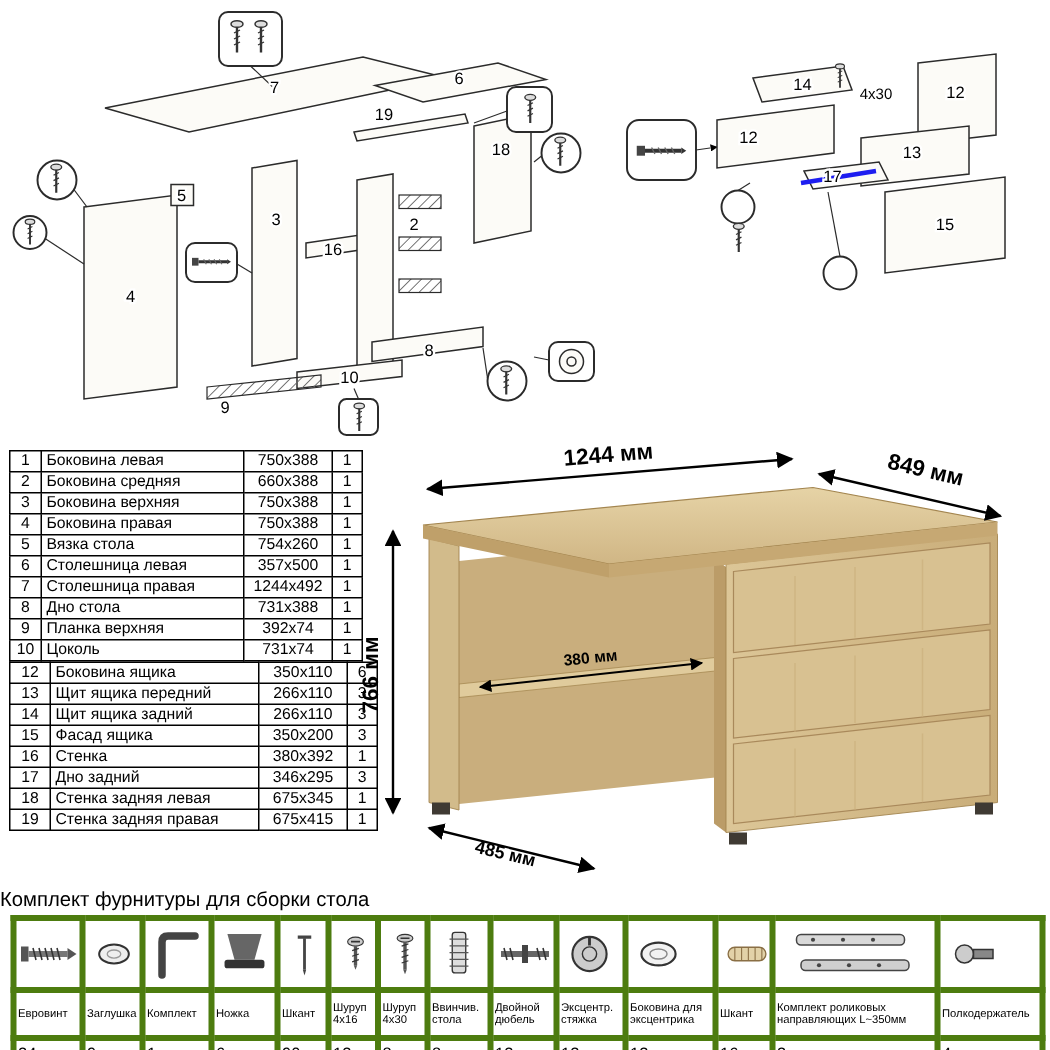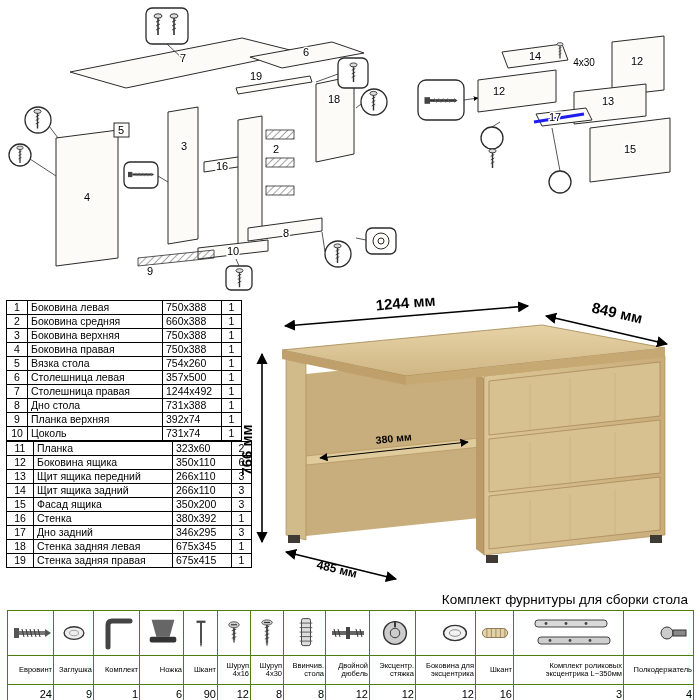--- a/index.html
+++ b/index.html
@@ -16,37 +16,37 @@
   .slide{fill:url(#hatch);stroke:#2b2b2b;stroke-width:.8}
   .plabel{font-size:11px;fill:#000;text-anchor:middle;paint-order:stroke;stroke:#fff;stroke-width:3px}
   .pnote{font-size:10px;fill:#000;text-anchor:middle;paint-order:stroke;stroke:#fff;stroke-width:3px}
 
   
   .parts{position:absolute;left:6px;top:300px}
   table.plist{border-collapse:collapse;font-size:10.5px}
   table.plist td{border:1px solid #000;padding:0 3px;height:13px;line-height:13px;white-space:nowrap;background:#fff}
   .c-num{width:14px;text-align:center}
   .c-name{width:128px}
-  .c-size{width:52px;text-align:left}
+  .c-size{width:52px;text-align:center}
   .c-qty{width:13px;text-align:center}
   table.plist2 .c-num{width:20px}
   table.plist2 .c-name{width:132px}
 
   
   .desk-svg{position:absolute;left:230px;top:292px}
   .dim{stroke:#000;stroke-width:1.6;marker-start:url(#ah);marker-end:url(#ah)}
   .dim-s{stroke:#000;stroke-width:1.2;marker-start:url(#ah);marker-end:url(#ah)}
   .dim-label{font-size:15px;font-weight:bold;fill:#000;text-anchor:middle}
   .dim-label-s{font-size:10.5px;font-weight:bold;fill:#000;text-anchor:middle}
   .dim-label-m{font-size:12px;font-weight:bold;fill:#000;text-anchor:middle}
 
   
-  .hw-title{position:absolute;left:0;right:12px;top:592px;text-align:right;font-size:13.5px}
+  .hw-title{position:absolute;left:0;right:12px;top:592px;text-align:left;font-size:13.5px}
   table.hw{position:absolute;left:7px;top:610px;width:686px;border-collapse:collapse;table-layout:fixed;background:#fff}
-  table.hw td{border:1px solid #4d7c0f;text-align:right;vertical-align:middle;padding:1px;overflow:hidden}
+  table.hw td{border:4px solid #4d7c0f;text-align:left;vertical-align:middle;padding:1px;overflow:hidden}
   tr.hw-icons td{height:42px}
   tr.hw-names td{height:26px;font-size:7.5px;line-height:1.1}
   tr.hw-qtys td{height:15px;font-size:11px}
   .hwicon{display:inline-block;vertical-align:middle}
   .defs{position:absolute;width:0;height:0;overflow:hidden}
 </style>
 </head>
 <body>
 
 <div class="sheet">
@@ -321,26 +321,20 @@
       <tr>
             <td class="c-num">10</td>
             <td class="c-name">Цоколь</td>
             <td class="c-size">731x74</td>
             <td class="c-qty">1</td>
           </tr>
     </tbody>
       </table>
     <table class="plist plist2">
       <tbody>
-          <tr>
-            <td class="c-num">11</td>
-            <td class="c-name">Планка</td>
-            <td class="c-size">323x60</td>
-            <td class="c-qty">2</td>
-          </tr>
       <tr>
             <td class="c-num">12</td>
             <td class="c-name">Боковина ящика</td>
             <td class="c-size">350x110</td>
             <td class="c-qty">6</td>
           </tr>
       <tr>
             <td class="c-num">13</td>
             <td class="c-name">Щит ящика передний</td>
             <td class="c-size">266x110</td>
@@ -503,21 +497,21 @@
       <td>Комплект</td>
       <td>Ножка</td>
       <td>Шкант</td>
       <td>Шуруп 4x16</td>
       <td>Шуруп 4x30</td>
       <td>Ввинчив. стола</td>
       <td>Двойной дюбель</td>
       <td>Эксцентр. стяжка</td>
       <td>Боковина для эксцентрика</td>
       <td>Шкант</td>
-      <td>Комплект роликовых эксцентрика L~350мм</td>
+      <td>Комплект роликовых направляющих L~350мм</td>
       <td>Полкодержатель</td>
     </tr>
     <tr class="hw-qtys">
       <td>24</td>
       <td>9</td>
       <td>1</td>
       <td>6</td>
       <td>90</td>
       <td>12</td>
       <td>8</td>

